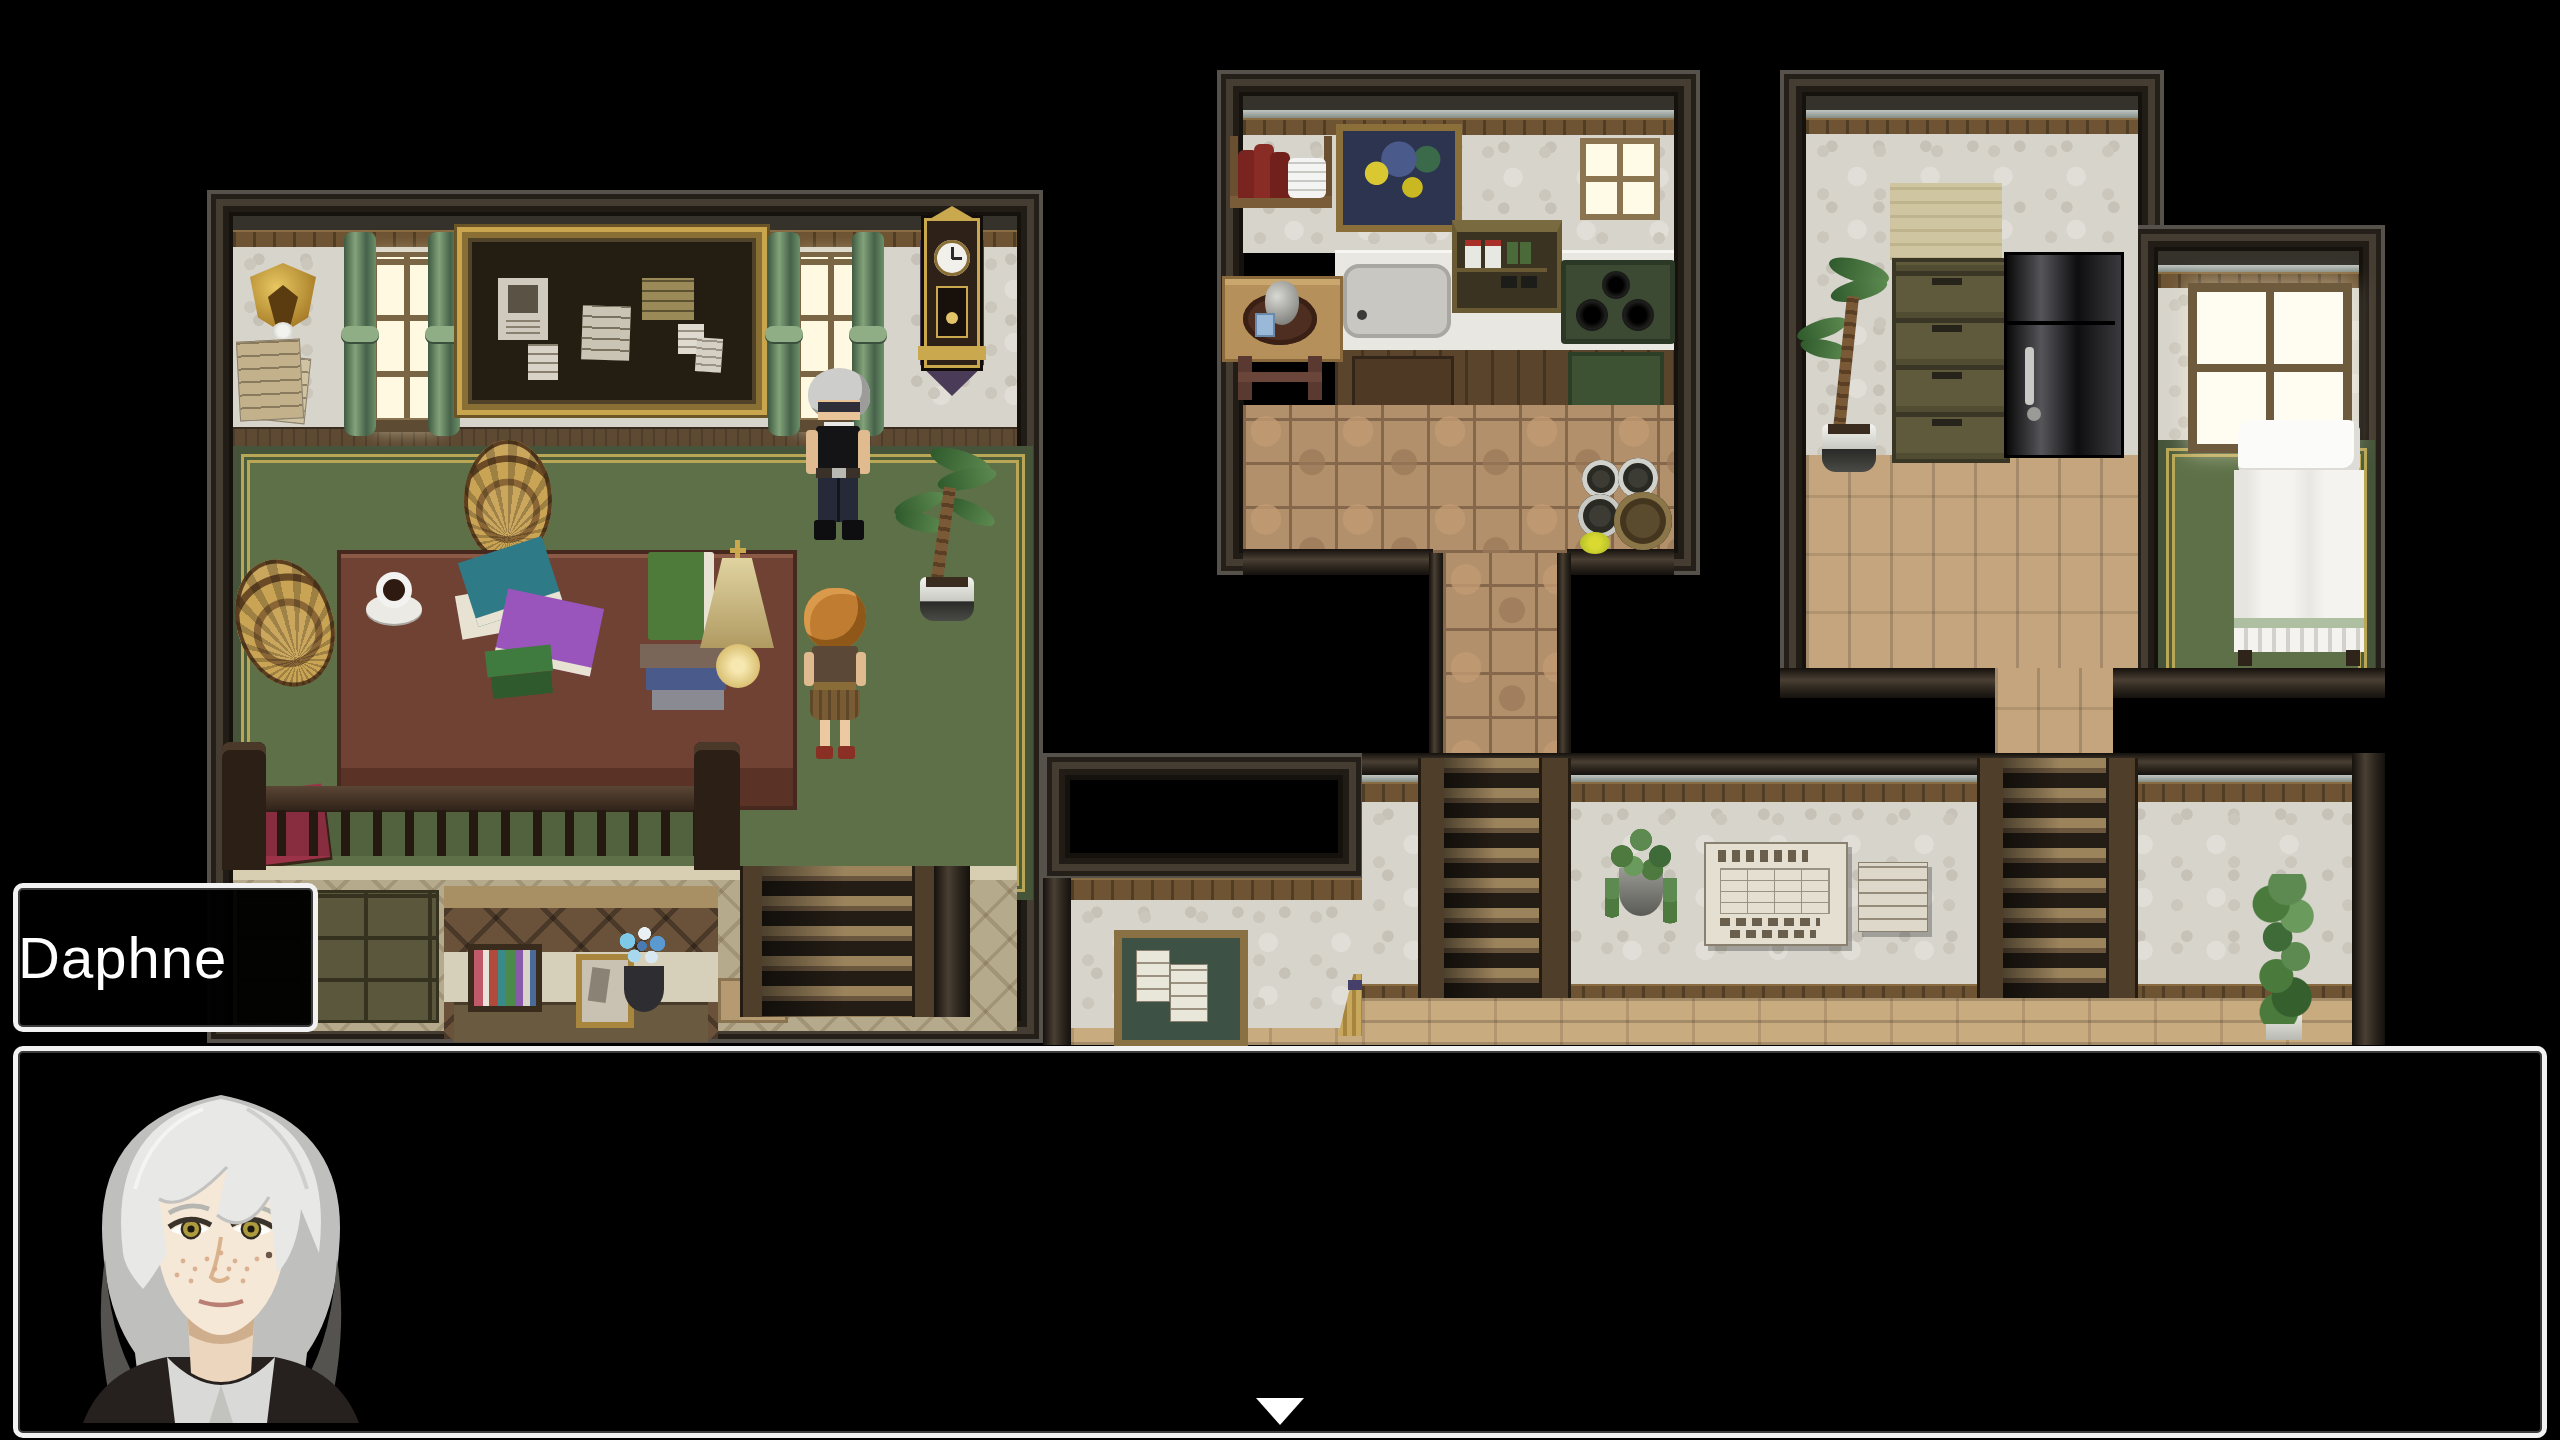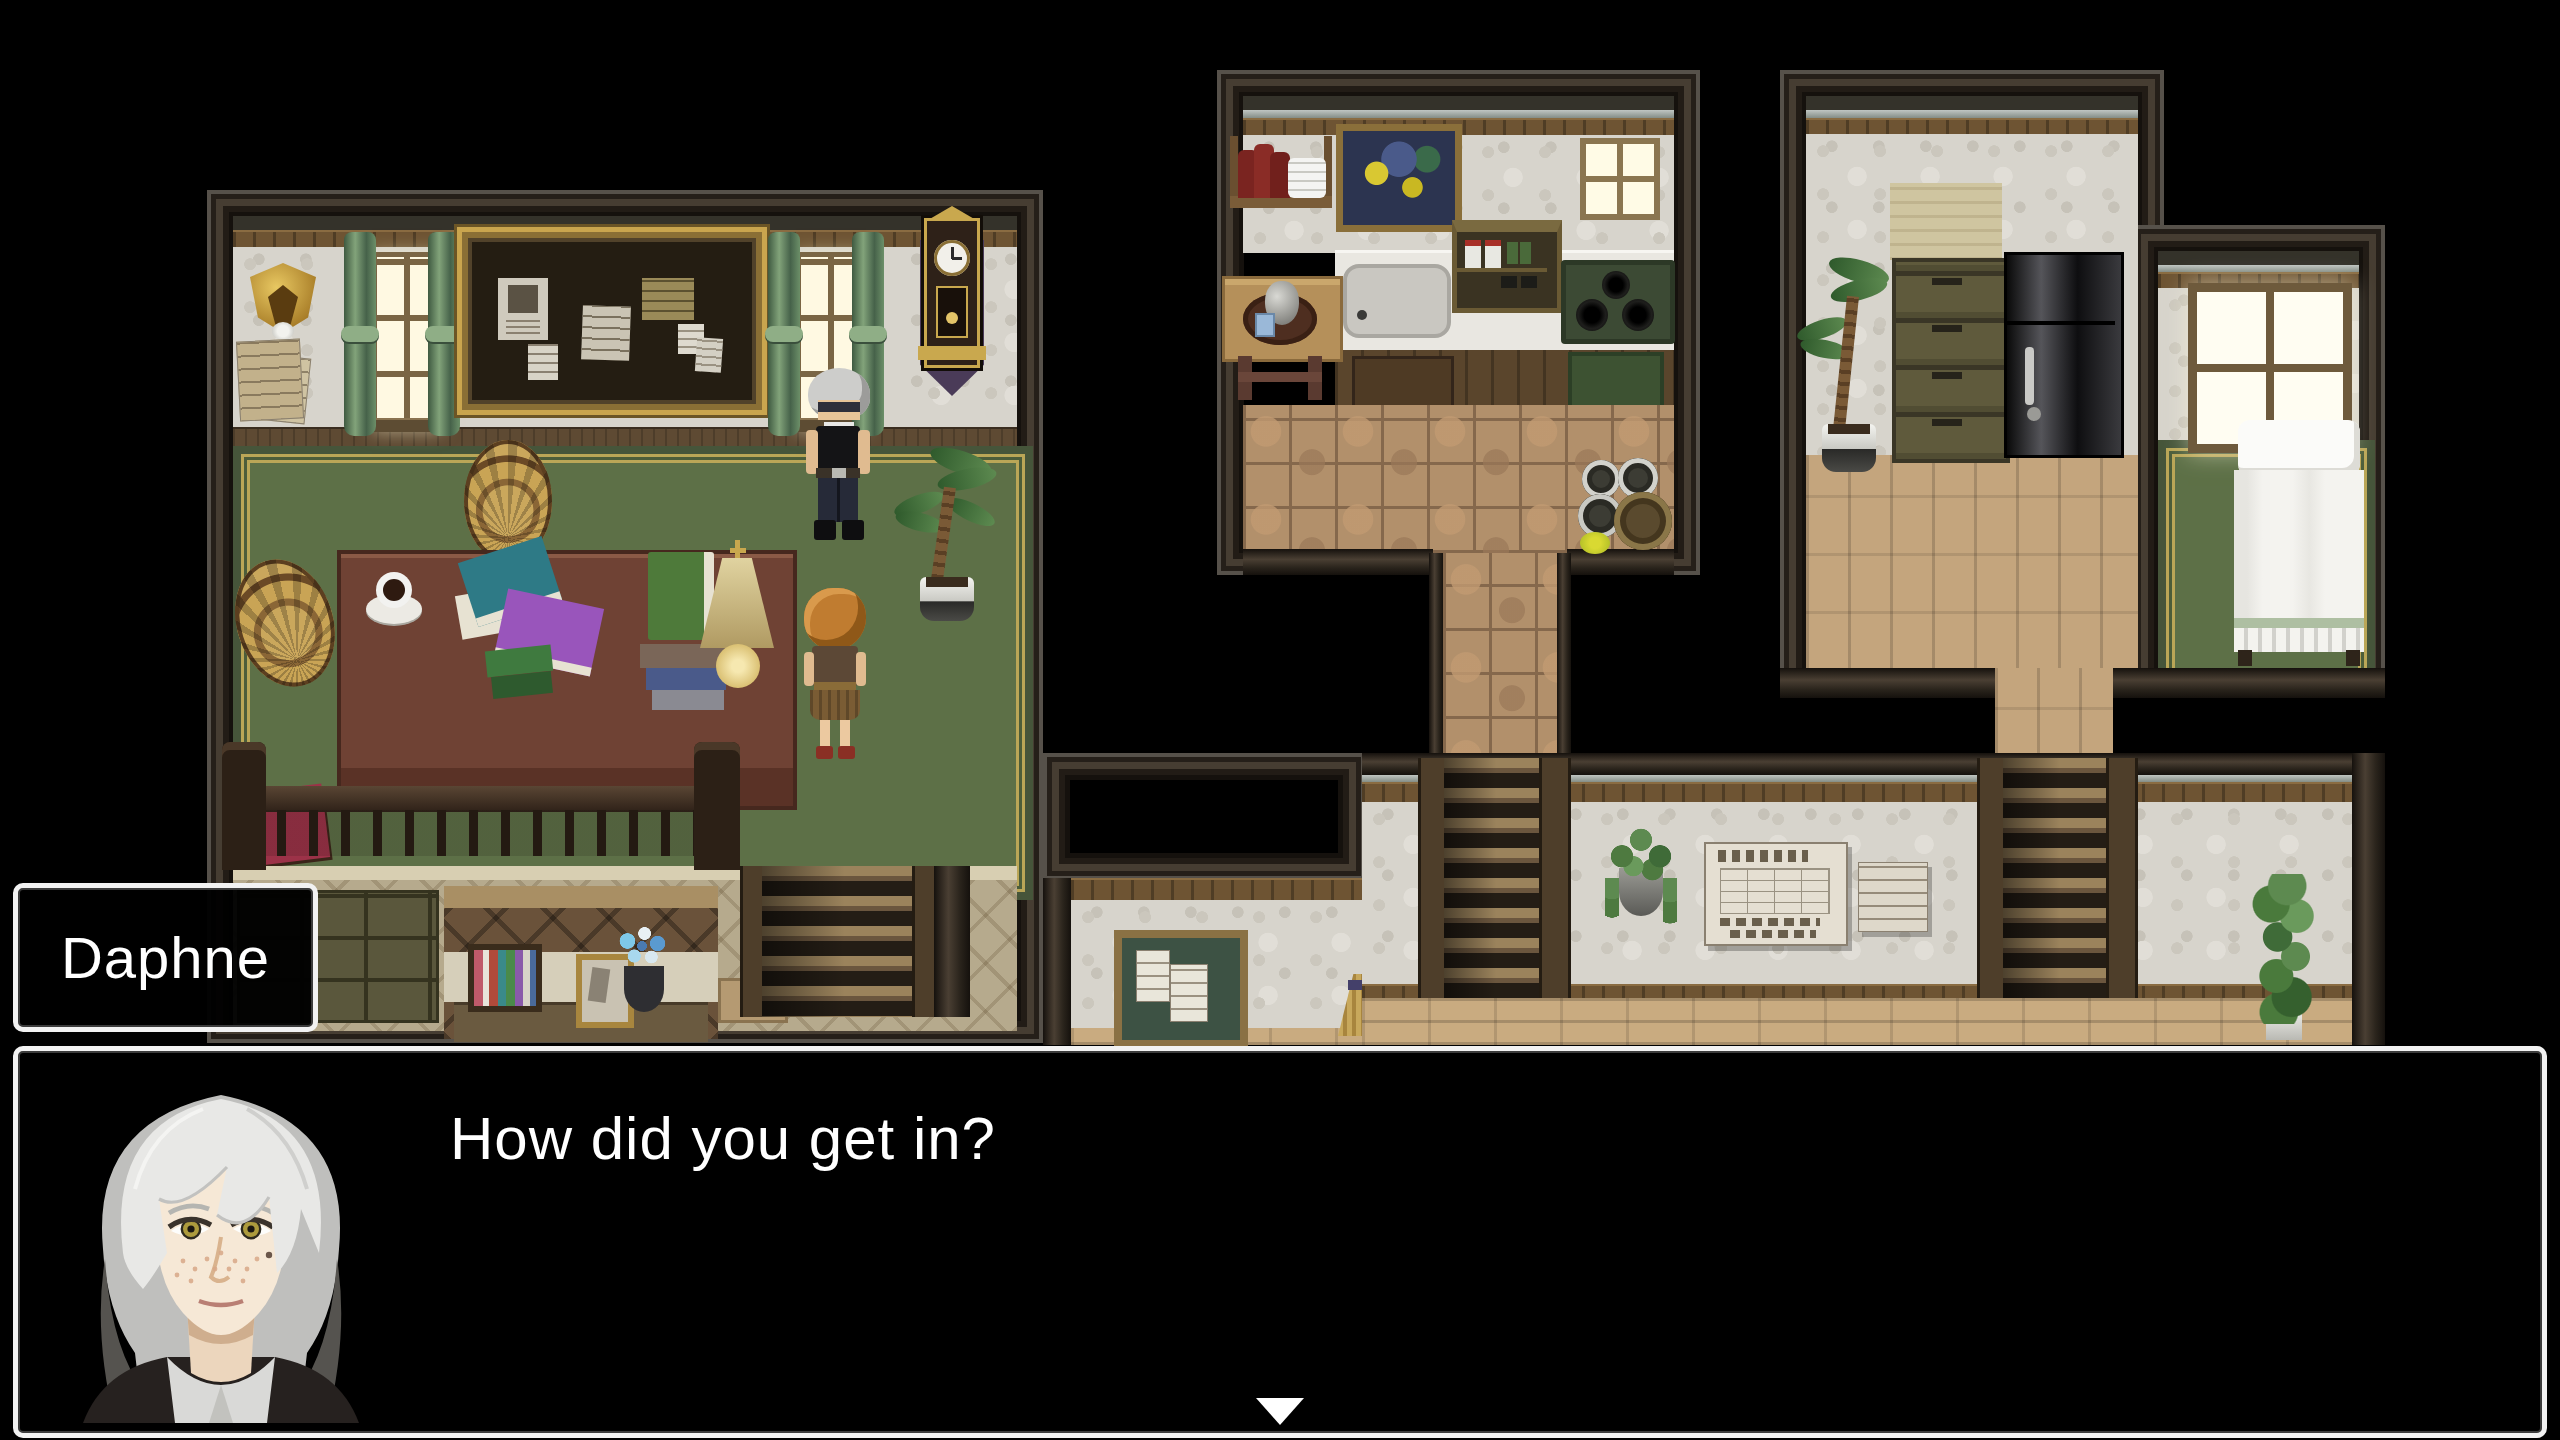--- a/index.html
+++ b/index.html
@@ -384,21 +384,21 @@
     <div style="left:2px;top:64px;width:10px;height:34px;background:#e0bb90;border-radius:4px"></div>
     <div style="left:54px;top:64px;width:10px;height:34px;background:#e0bb90;border-radius:4px"></div>
     <div style="left:12px;top:94px;width:42px;height:8px;background:#8a6c38"></div>
     <div style="left:8px;top:102px;width:50px;height:30px;background:#7a5c34;border-radius:0 0 10px 10px;background-image:repeating-linear-gradient(90deg,rgba(0,0,0,.22) 0 3px,transparent 3px 9px)"></div>
     <div style="left:18px;top:132px;width:10px;height:28px;background:#ecc9a0"></div>
     <div style="left:38px;top:132px;width:10px;height:28px;background:#ecc9a0"></div>
     <div style="left:14px;top:158px;width:17px;height:13px;background:#8a2f24;border-radius:3px"></div>
     <div style="left:36px;top:158px;width:17px;height:13px;background:#8a2f24;border-radius:3px"></div>
   </div>
 
-  <div class="mv-window" style="left:13px;top:883px;width:295px;height:139px;display:flex;align-items:center;justify-content:center">
+  <div class="mv-window" style="left:13px;top:883px;width:295px;height:139px;display:flex;align-items:center;">
     <span class="name-text" style="font-size:58px">Daphne</span>
   </div>
 
   <div class="mv-window" style="left:13px;top:1046px;width:2524px;height:382px">
 
     <svg class="abs" style="left:45px;top:18px" width="316" height="354" viewBox="0 0 158 177">
       <path d="M20,90 Q14,26 79,13 Q144,26 138,90 Q136,122 122,142 L118,177 L40,177 L36,142 Q22,122 20,90 Z" fill="#bfbfbd"></path>
       <path d="M21,95 Q24,140 41,162 L41,177 L26,177 Q15,132 21,95 Z" fill="#55534f"></path>
       <path d="M137,95 Q134,140 117,162 L117,177 L132,177 Q143,132 137,95 Z" fill="#55534f"></path>
       <path d="M10,177 Q20,150 52,144 L106,144 Q138,150 148,177 Z" fill="#26211f"></path>
@@ -434,18 +434,17 @@
           <circle cx="83" cy="100" r="1.2"></circle>
       </g>
       <circle cx="103" cy="93" r="1.6" fill="#6a564a"></circle>
       <path d="M30,92 Q22,26 79,15 Q136,26 128,92 L119,70 Q117,92 107,102 L103,64 Q91,84 77,73 L82,49 Q60,72 48,65 L52,92 Q45,104 40,110 Q31,100 30,92 Z" fill="#e8e8e6"></path>
       <path d="M48,65 Q60,72 82,49" stroke="#c2c2c0" stroke-width="1.6" fill="none"></path>
       <path d="M77,73 Q91,84 103,64" stroke="#c2c2c0" stroke-width="1.6" fill="none"></path>
       <path d="M36,60 Q44,30 70,20" stroke="#f4f4f2" stroke-width="2" fill="none"></path>
       <path d="M122,60 Q114,32 92,20" stroke="#cfcfcd" stroke-width="2" fill="none"></path>
     </svg>
 
-    <div class="msg-text abs" style="left:432px;top:50px;font-size:60px;line-height:1.25;width:1900px">How did you get in?</div>
 
     <div class="continue-tri" style="left:50%;bottom:8px;transform:translateX(-50%)"></div>
   </div>
 
 </div>
 
 </body></html>

